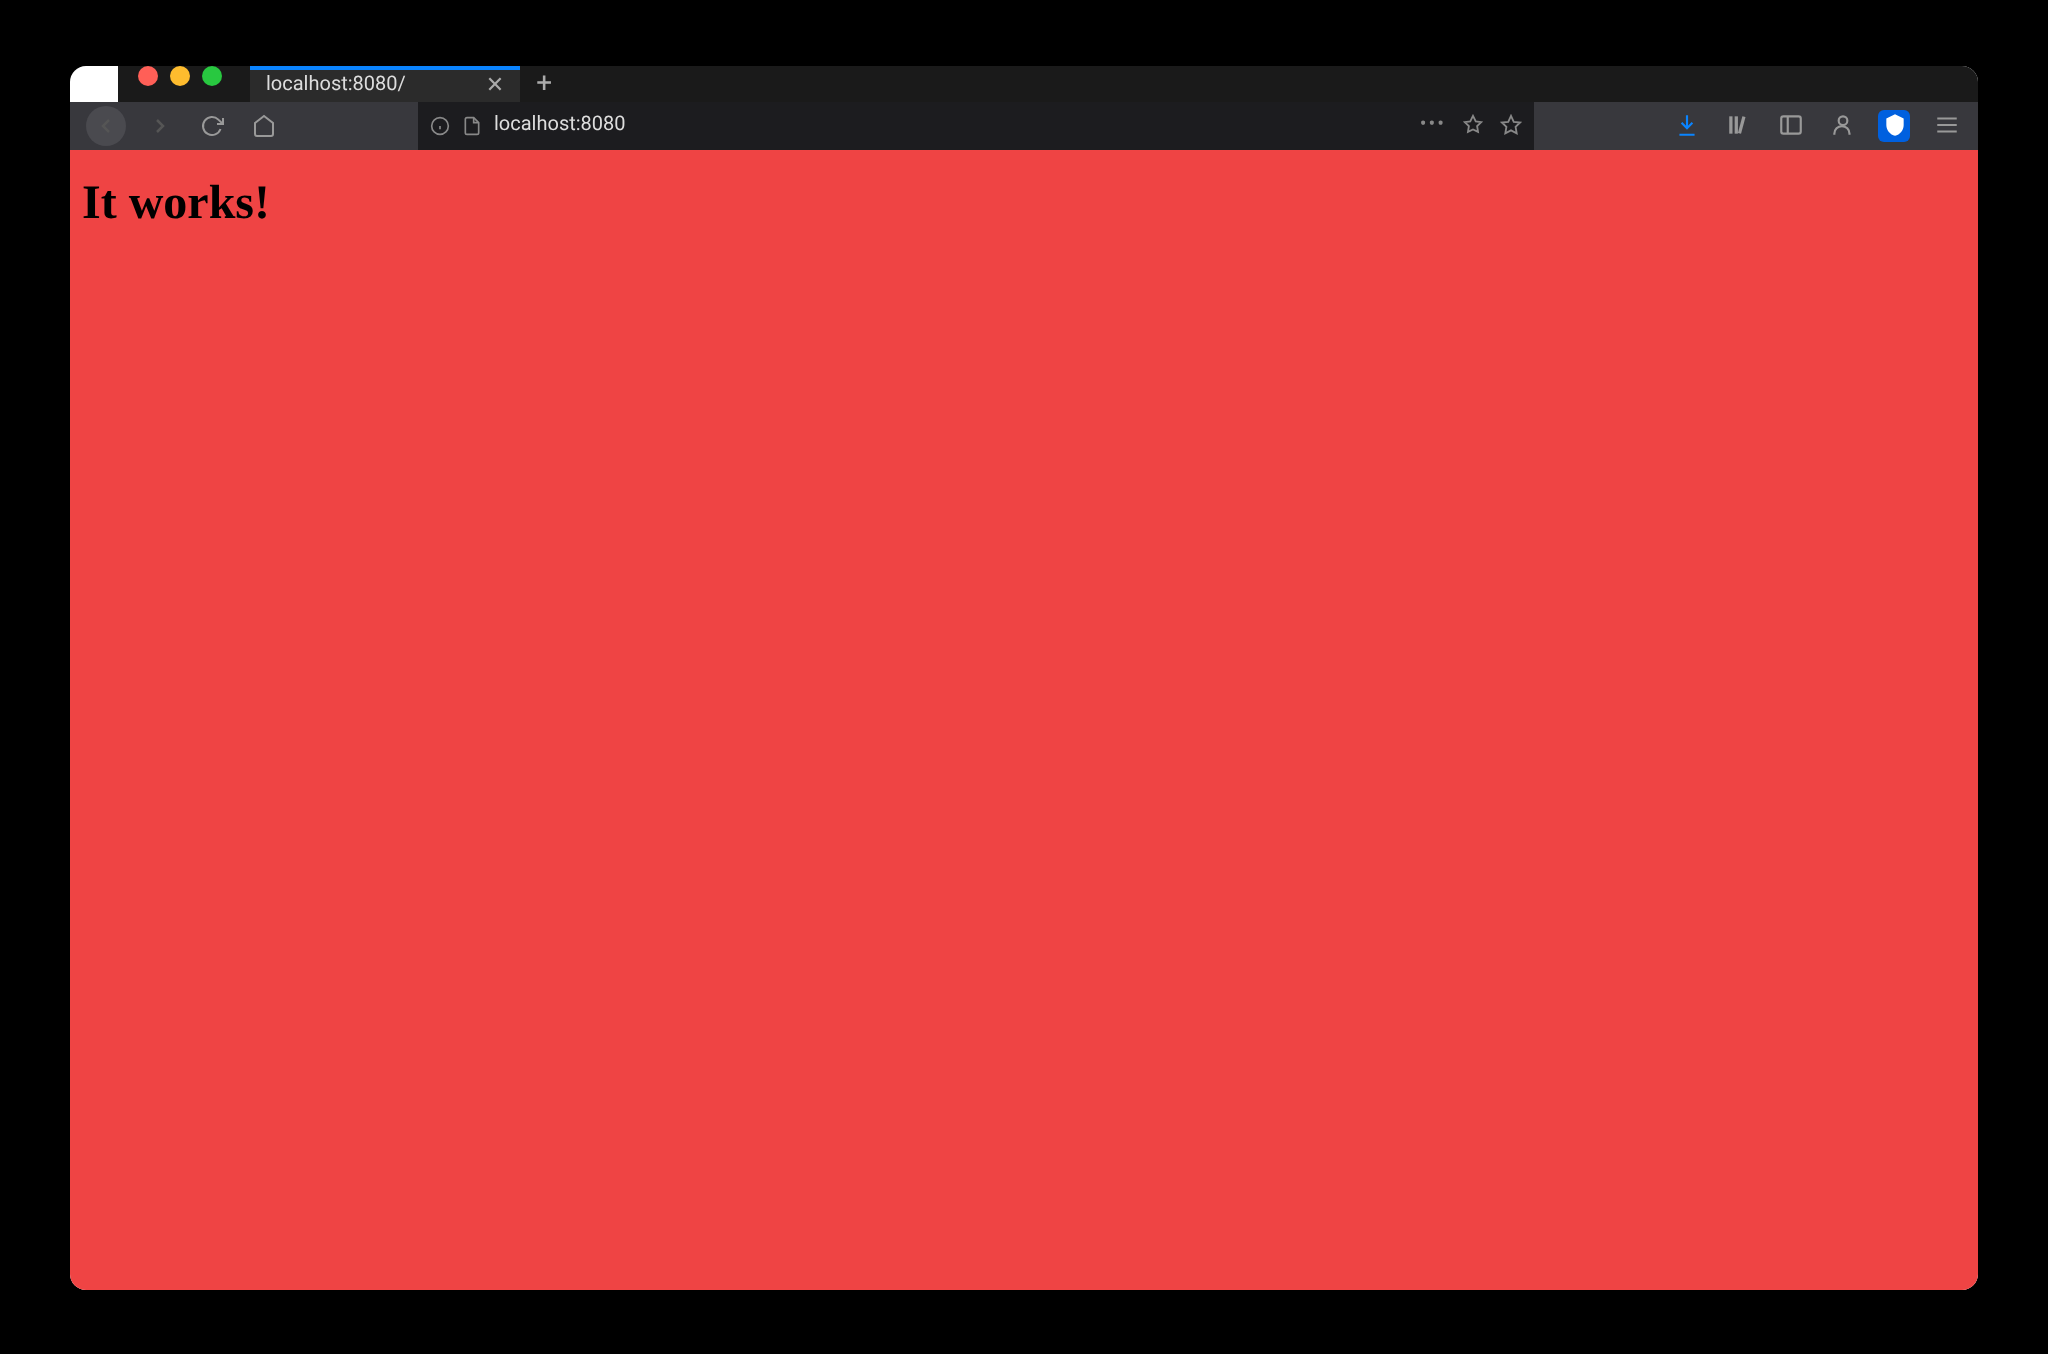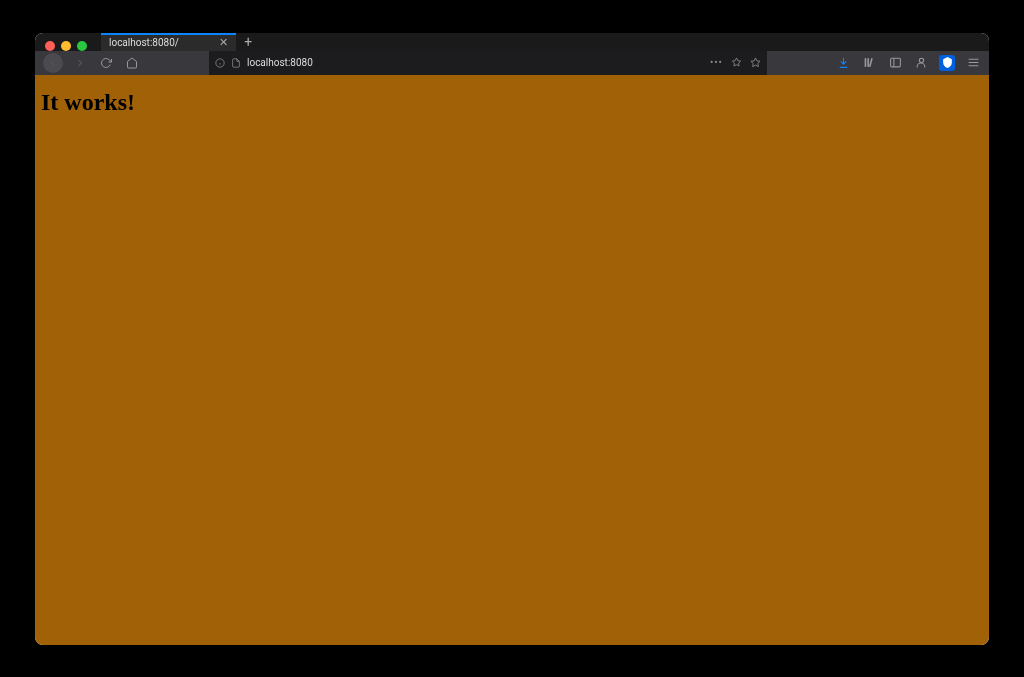--- a/index.html
+++ b/index.html
@@ -24,22 +24,23 @@
       border-radius: 8px;
       overflow: hidden;
       display: flex;
       flex-direction: column;
       box-shadow: 0 10px 40px rgba(0,0,0,0.5);
     }
     .titlebar {
       background: #1a1a1a;
       height: 18px;
       display: flex;
-      align-items: flex-end;
+      align-items: flex-start;
       position: relative;
+      margin-left: 24px;
     }
     .traffic-lights {
       display: flex;
       gap: 6px;
       padding-left: 10px;
       align-items: center;
     }
     .tl {
       width: 10px;
       height: 10px;
@@ -168,21 +169,21 @@
       background: #0060df;
       border-radius: 3px;
       padding: 1px;
       display: flex;
       align-items: center;
       justify-content: center;
     }
     .shield-badge svg { color: #fff; }
     .content {
       flex: 1;
-      background: #a16207;
+      background: #ef4444;
       padding: 14px 6px;
     }
     .content h1 {
       font-family: "Times New Roman", Times, serif;
       font-size: 24px;
       font-weight: bold;
       color: #000;
     }
     .dots {
       letter-spacing: 1px;

